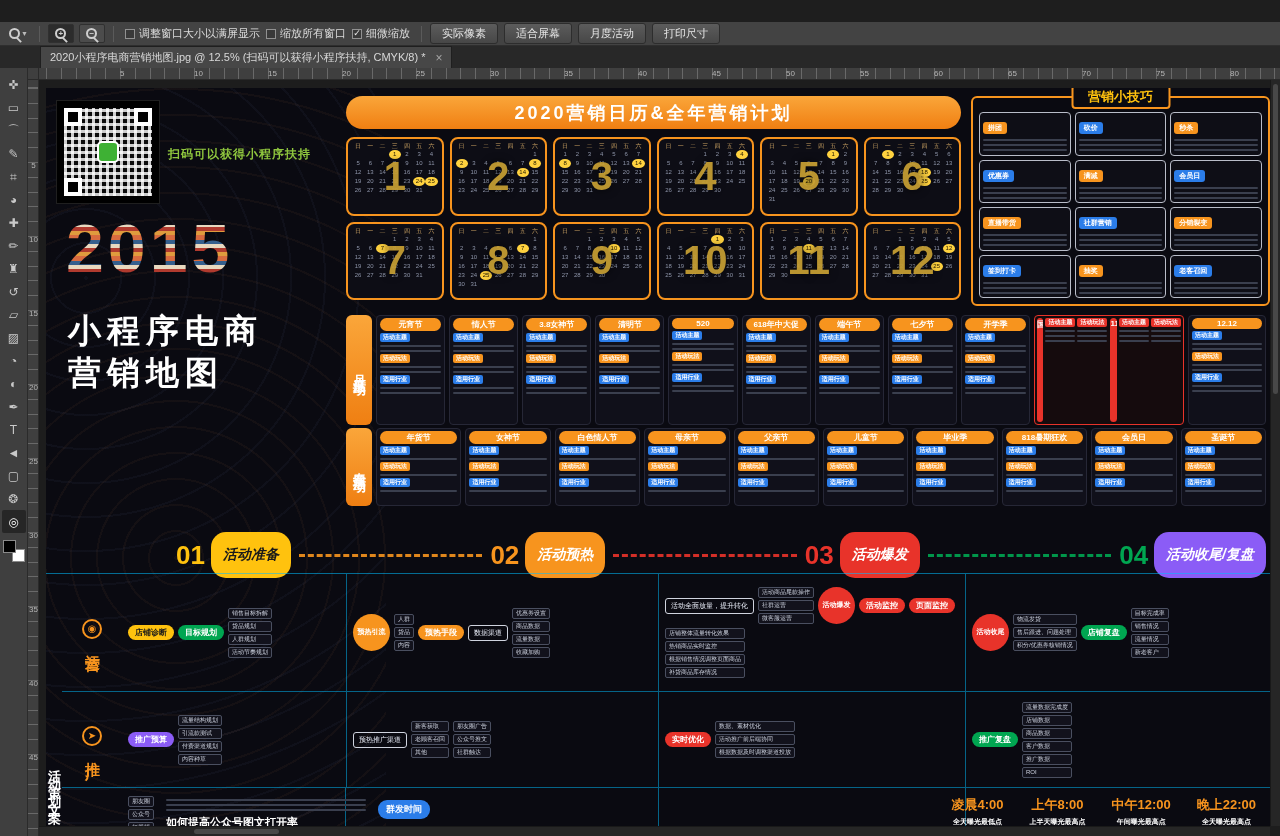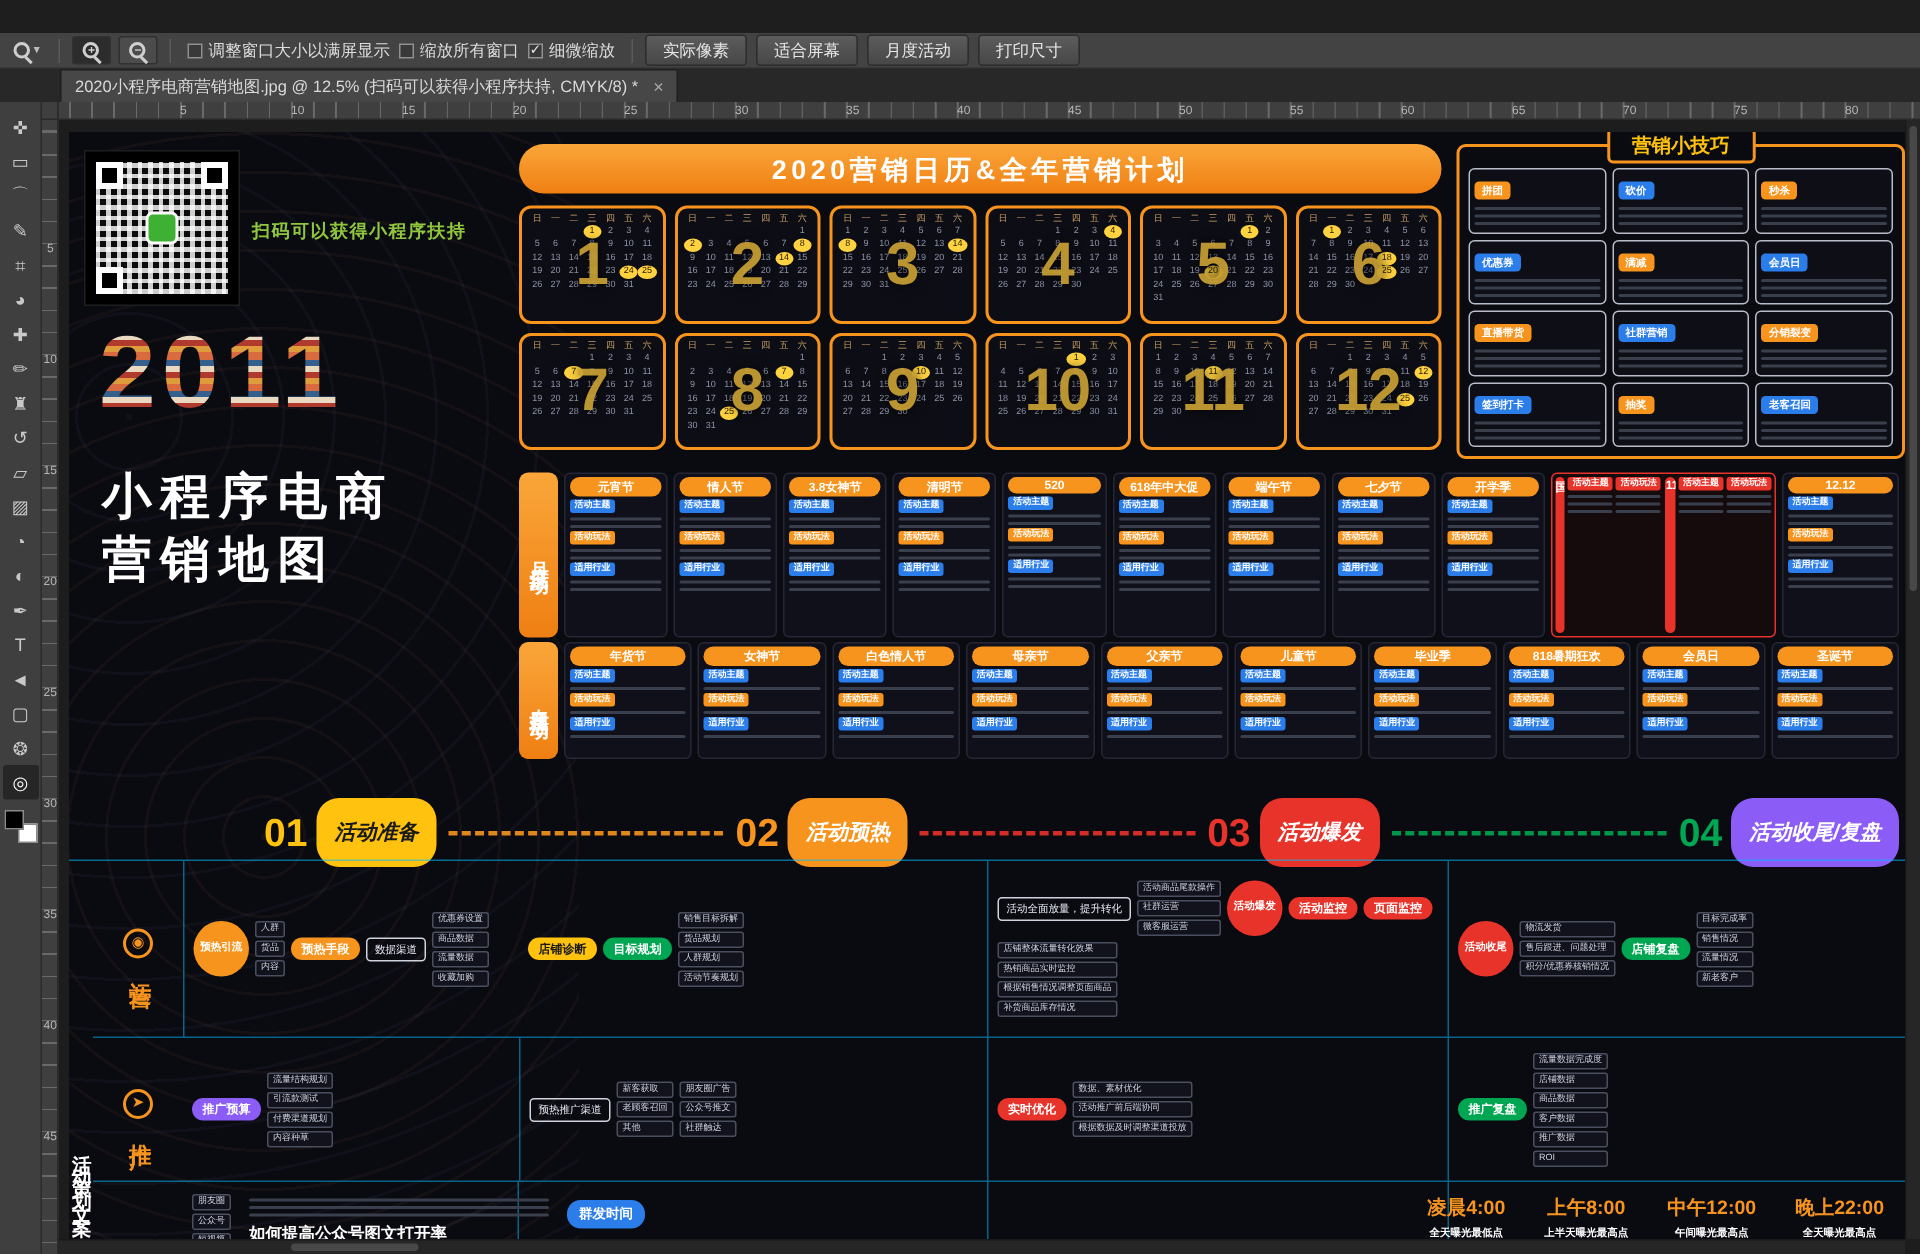--- a/index.html
+++ b/index.html
@@ -234,21 +234,21 @@
         <div class="intro">
           <div class="qr">
             <div class="qr-pat">
               <span class="qr-c tl"></span>
               <span class="qr-c tr"></span>
               <span class="qr-c bl"></span>
               <span class="qr-w"></span>
             </div>
           </div>
           <div class="qr-cap">扫码可以获得小程序扶持</div>
-          <div class="year">2011</div>
+          <div class="year">2015</div>
           <div class="t1 a">小程序电商</div>
           <div class="t1 b">营销地图</div>
         </div>
         <div class="rz">
           <div class="band">
             <div class="calzone">
               <div class="banner">2020营销日历&amp;全年营销计划</div>
               <div class="cals" id="cals">
                   <div class="cal">
                     <div class="cal-wd">
@@ -1407,44 +1407,44 @@
             <span class="plabel" style="background: #8b5cf6; color: rgb(255, 255, 255);">活动收尾/复盘</span>
           </div>
         </div>
 
       <div class="wf" id="wf">
         <div class="wf-side">活动策划文案</div>
       <div class="wf-label">
             <span class="ic">◉</span>
             <span class="tx">运营</span>
           </div>
-          <div class="wf-cell bl">
-            <div class="nd-circle" style="background: rgb(247, 148, 30);">预热引流</div>
-            <div class="nd-tags">
-              <div class="nd-tag">人群</div>
-              <div class="nd-tag">货品</div>
-              <div class="nd-tag">内容</div>
-            </div>
-            <div class="nd-pill" style="background: rgb(247, 148, 30);">预热手段</div>
-            <div class="nd-box">数据渠道</div>
-            <div class="nd-tags">
-              <div class="nd-tag">优惠券设置</div>
-              <div class="nd-tag">商品数据</div>
-              <div class="nd-tag">流量数据</div>
-              <div class="nd-tag">收藏加购</div>
-            </div>
-          </div>
           <div class="wf-cell">
             <div class="nd-pill" style="background: rgb(255, 194, 14); color: rgb(26, 26, 26);">店铺诊断</div>
             <div class="nd-pill" style="background: rgb(0, 166, 81);">目标规划</div>
             <div class="nd-tags">
               <div class="nd-tag">销售目标拆解</div>
               <div class="nd-tag">货品规划</div>
               <div class="nd-tag">人群规划</div>
               <div class="nd-tag">活动节奏规划</div>
+            </div>
+          </div>
+          <div class="wf-cell bl">
+            <div class="nd-circle" style="background: rgb(247, 148, 30);">预热引流</div>
+            <div class="nd-tags">
+              <div class="nd-tag">人群</div>
+              <div class="nd-tag">货品</div>
+              <div class="nd-tag">内容</div>
+            </div>
+            <div class="nd-pill" style="background: rgb(247, 148, 30);">预热手段</div>
+            <div class="nd-box">数据渠道</div>
+            <div class="nd-tags">
+              <div class="nd-tag">优惠券设置</div>
+              <div class="nd-tag">商品数据</div>
+              <div class="nd-tag">流量数据</div>
+              <div class="nd-tag">收藏加购</div>
             </div>
           </div>
           <div class="wf-cell bl">
             <div class="nd-box">活动全面放量，提升转化</div>
             <div class="nd-tags">
               <div class="nd-tag">活动商品尾款操作</div>
               <div class="nd-tag">社群运营</div>
               <div class="nd-tag">微客服运营</div>
             </div>
             <div class="nd-circle" style="background: rgb(232, 51, 42);">活动爆发</div>

